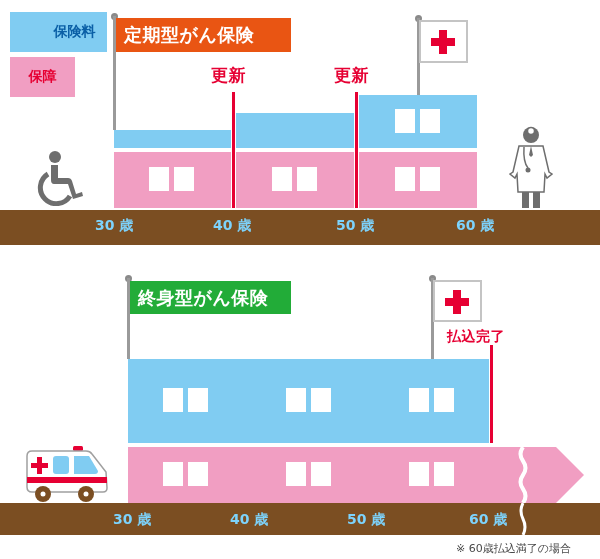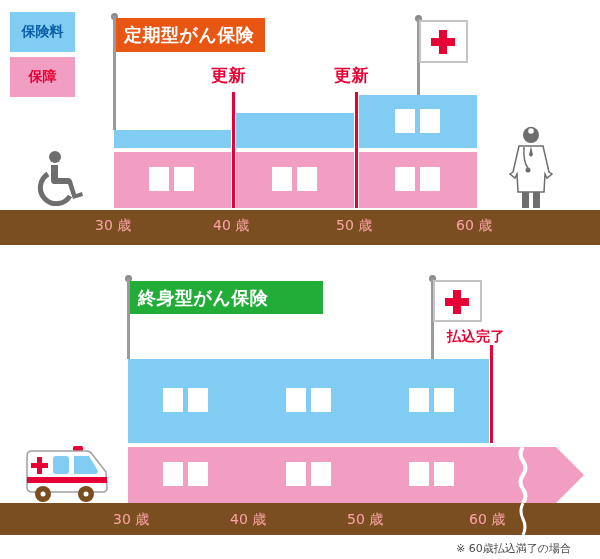--- a/index.html
+++ b/index.html
@@ -12,40 +12,40 @@
   .pole-knob { position:absolute; width:7px; height:7px; border-radius:50%; background:#8a8a8a; }
   .title-label { position:absolute; color:#fff; font-weight:bold; font-size:18px; display:flex; align-items:center;
                  padding-left:8px; box-sizing:border-box; letter-spacing:0.5px; }
   .blue { background:#80ccf2; }
   .pink { background:#f19ec2; }
   .seg { position:absolute; }
   .win { position:absolute; width:20px; height:24px; background:#fff; }
   .redline { position:absolute; width:3px; background:#e60033; }
   .red-text { position:absolute; color:#e60033; font-weight:bold; font-size:17px; letter-spacing:0.5px; }
   .ground { position:absolute; left:0; width:600px; background:#7b4e22; }
-  .age { position:absolute; color:#fca5a5; font-weight:normal; font-size:14px; }
+  .age { position:absolute; color:#7dd3fc; font-weight:bold; font-size:14px; }
   .flag { position:absolute; background:#fff; border:2px solid #c4c4c4; box-sizing:border-box; }
   .cross-v { position:absolute; background:#e60033; }
   .note { position:absolute; color:#4a4a4a; font-size:11px; }
 </style>
 </head>
 <body>
 
-<div class="legend-box blue" style="left:10px;top:12px;">
+<div class="legend-box blue" style="left:10px;top:12px;padding-left:32px;">
   <span style="color:#0a5fa6;">保険料</span>
 </div>
 <div class="legend-box pink" style="left:10px;top:57px;">
   <span style="color:#e60033;">保障</span>
 </div>
 
 <div>
 
   <div class="pole-knob" style="left:111px;top:13px;"></div>
   <div class="pole" style="left:113px;top:16px;height:114px;"></div>
-  <div class="title-label" style="left:116px;top:18px;width:149px;height:34px;background:#e95513;">
+  <div class="title-label" style="left:116px;top:18px;width:175px;height:34px;background:#e95513;">
     <span>定期型がん保険</span>
   </div>
 
   <div class="seg blue" style="left:114px;top:130px;width:117px;height:18px;"></div>
   <div class="seg pink" style="left:114px;top:152px;width:117px;height:56px;">
     <div class="win" style="left:35px;top:15px;"></div>
     <div class="win" style="left:60px;top:15px;"></div>
   </div>
 
   <div class="red-text" style="left:211px;top:64px;">更新</div>
@@ -97,21 +97,21 @@
     <span class="age" style="left:95px;top:7px;">30 歳</span>
     <span class="age" style="left:213px;top:7px;">40 歳</span>
     <span class="age" style="left:336px;top:7px;">50 歳</span>
     <span class="age" style="left:456px;top:7px;">60 歳</span>
   </div>
 </div>
 
 <div>
   <div class="pole-knob" style="left:125px;top:275px;"></div>
   <div class="pole" style="left:127px;top:278px;height:81px;"></div>
-  <div class="title-label" style="left:130px;top:281px;width:193px;height:33px;background:#22ac38;">
+  <div class="title-label" style="left:130px;top:281px;width:161px;height:33px;background:#22ac38;">
     <span>終身型がん保険</span>
   </div>
 
   <div class="pole-knob" style="left:429px;top:275px;"></div>
   <div class="pole" style="left:431px;top:278px;height:81px;"></div>
   <div class="flag" style="left:433px;top:280px;width:49px;height:42px;">
     <div class="cross-v" style="left:18px;top:8px;width:8px;height:24px;"></div>
     <div class="cross-v" style="left:10px;top:16px;width:24px;height:8px;"></div>
   </div>
 

